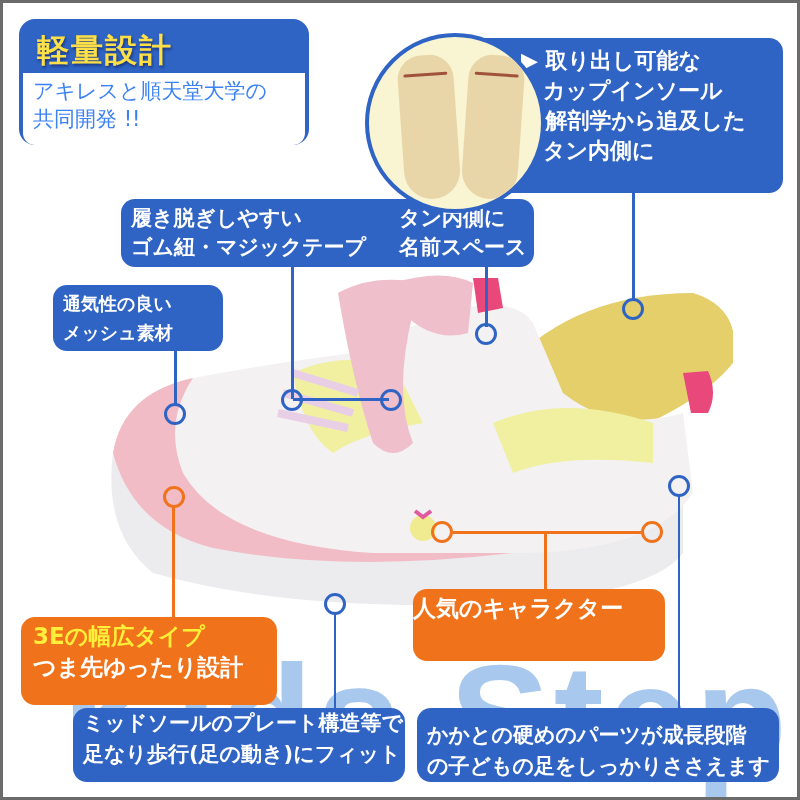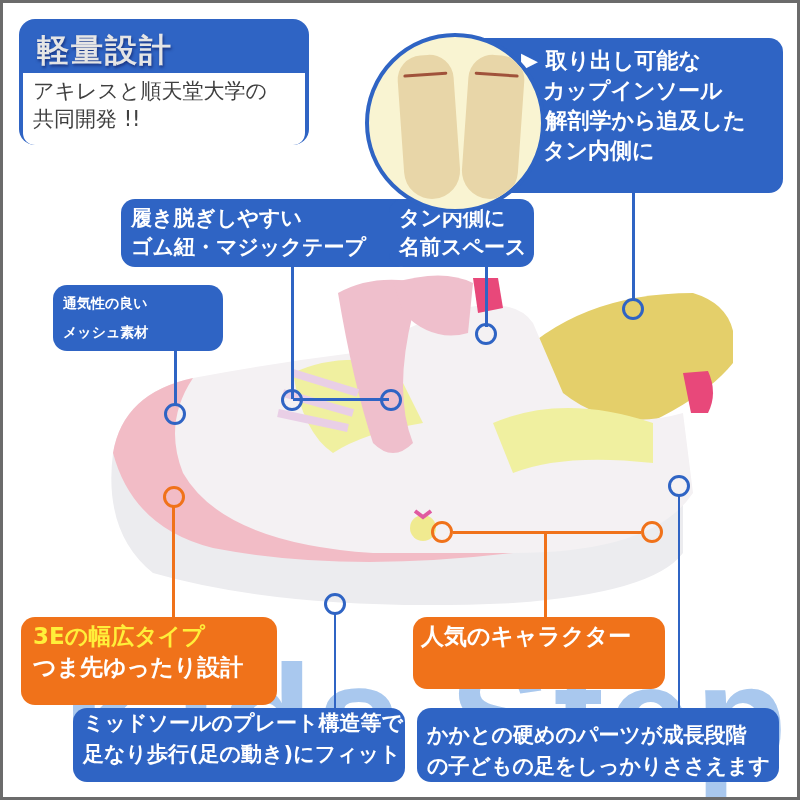--- a/index.html
+++ b/index.html
@@ -13,22 +13,22 @@
   .line{position:absolute;z-index:4;}
   .bl{background:#2f64c4;}
   .ol{background:#f0721a;}
   .dot{position:absolute;width:22px;height:22px;border-radius:50%;box-sizing:border-box;z-index:6;}
   .dot.b{border:3px solid #2f64c4;}
   .dot.o{border:3px solid #f0721a;}
   .txt{display:block;white-space:nowrap;}
 
   
   .tl{left:16px;top:16px;width:282px;height:118px;background:#2f64c4;border-radius:16px;padding:4px;}
-  .tl .title{color:#e5e5e5;font-size:32px;font-weight:bold;letter-spacing:2px;padding:6px 0 0 14px;height:44px;text-shadow:1px 2px 3px rgba(0,0,60,.5);}
-  .tl .inner{background:#fff;border-radius:0 0 12px 12px;height:64px;padding:4px 10px;color:#404040;font-size:21px;line-height:28px;}
+  .tl .title{color:#fde047;font-size:32px;font-weight:bold;letter-spacing:2px;padding:6px 0 0 14px;height:44px;text-shadow:1px 2px 3px rgba(0,0,60,.5);}
+  .tl .inner{background:#fff;border-radius:0 0 12px 12px;height:64px;padding:4px 10px;color:#3b82f6;font-size:21px;line-height:28px;}
 
   
   .insole-circle{left:362px;top:30px;width:180px;height:180px;border-radius:50%;background:#f9f4d2;border:4px solid #2f64c4;box-sizing:border-box;z-index:7;overflow:hidden;}
   .sole{position:absolute;top:18px;width:56px;height:144px;border-radius:26px 26px 30px 30px;background:#e8d6a8;}
   .sole .stripe{position:absolute;top:18px;left:6px;right:6px;height:3px;background:#a0523a;border-radius:2px;}
   .tr{left:440px;top:35px;width:340px;height:155px;padding:8px 0 0 78px;font-size:22px;line-height:30px;}
 
   
   .shoe-svg{position:absolute;left:90px;top:250px;z-index:2;}
 </style>
@@ -101,39 +101,39 @@
   <div class="box blue" style="left:386px;top:196px;width:145px;height:68px;padding:5px 10px;font-size:21px;line-height:29px;">
     <span class="txt">タン内側に</span>
     <span class="txt">名前スペース</span>
   </div>
   <div class="line bl" style="left:482px;top:264px;width:3px;height:60px;"></div>
   <div class="dot b" style="left:472px;top:320px;"></div>
 
   <div class="line bl" style="left:629px;top:180px;width:3px;height:118px;"></div>
   <div class="dot b" style="left:619px;top:295px;"></div>
 
-  <div class="box blue" style="left:50px;top:282px;width:170px;height:66px;padding:4px 10px;font-size:14px;line-height:29px;">
+  <div class="box blue" style="left:50px;top:282px;width:170px;height:66px;padding:4px 10px;font-size:18px;line-height:29px;">
     <span class="txt">通気性の良い</span>
     <span class="txt">メッシュ素材</span>
   </div>
   <div class="line bl" style="left:171px;top:348px;width:3px;height:54px;"></div>
   <div class="dot b" style="left:161px;top:400px;"></div>
 
   <div class="dot o" style="left:160px;top:483px;"></div>
   <div class="line ol" style="left:169px;top:504px;width:3px;height:112px;"></div>
   <div class="box orange" style="left:18px;top:614px;width:256px;height:88px;padding:4px 12px;font-size:23px;line-height:31px;">
     <span class="txt" style="color:#ffef3a">3Eの幅広タイプ</span>
     <span class="txt">つま先ゆったり設計</span>
   </div>
 
   <div class="dot o" style="left:428px;top:518px;"></div>
   <div class="dot o" style="left:638px;top:518px;"></div>
   <div class="line ol" style="left:450px;top:528px;width:188px;height:3px;"></div>
   <div class="line ol" style="left:541px;top:530px;width:3px;height:86px;"></div>
-  <div class="box orange" style="left:410px;top:614px;width:252px;height:72px;padding:4px 8px;font-size:23px;line-height:31px;">
+  <div class="box orange" style="left:410px;top:586px;width:252px;height:72px;padding:4px 0;font-size:23px;line-height:31px;">
     <span class="txt">人気のキャラクター</span>
   </div>
 
   <div class="dot b" style="left:321px;top:590px;"></div>
   <div class="line bl" style="left:331px;top:611px;width:2px;height:96px;"></div>
   <div class="box blue" style="left:70px;top:705px;width:332px;height:74px;padding:0 10px;font-size:21px;line-height:31px;">
     <span class="txt">ミッドソールのプレート構造等で</span>
     <span class="txt">足なり歩行(足の動き)にフィット</span>
   </div>
 

